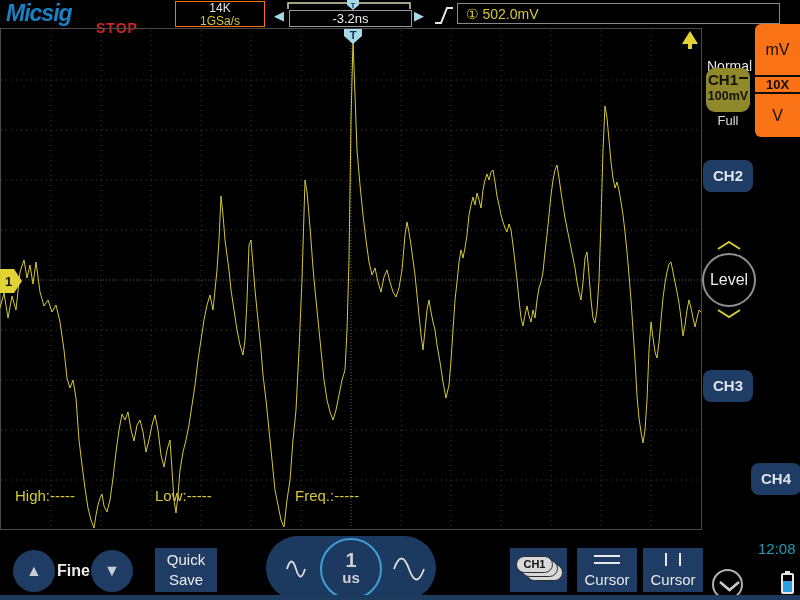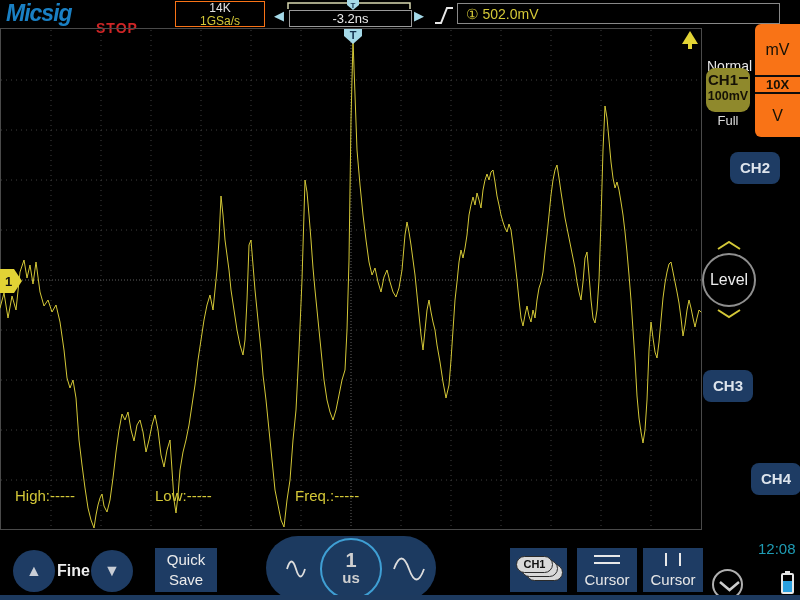--- a/index.html
+++ b/index.html
@@ -36,21 +36,21 @@
   .voltstack .seg1 { height:51px; line-height:51px; font-size:16px; }
   .voltstack .sep { height:2px; background:#0d0d0d; }
   .voltstack .seg2 { height:15px; line-height:15px; font-size:13px; font-weight:bold; }
   .voltstack .seg3 { height:43px; line-height:43px; font-size:16px; }
   .ch1badge { left:706px; top:68px; width:44px; height:44px; background:#8f892c; border-radius:9px; text-align:center; color:#151106; }
   .ch1row { font-size:15px; font-weight:bold; padding-top:3px; line-height:18px; }
   .dashicon { display:inline-block; width:9px; border-top:2px dashed #151106; vertical-align:6px; margin-left:1px; }
   .ch1scale { font-size:12.5px; font-weight:bold; line-height:15px;text-align:center; }
   .full { left:706px; top:113px; width:44px; text-align:center; color:#dddddd; font-size:13px; }
   .chbtn-side { width:50px; height:32px; background:#1e3c64; border-radius:8px; color:#dde4ec; font-size:15px; font-weight:bold; text-align:center; line-height:32px; left:703px; }
-  .ch2 { top:152px;margin-left:27px; } .ch3 { top:370px; } .ch4 { top:463px;margin-left:48px; }
+  .ch2 { top:160px; } .ch3 { top:370px; } .ch4 { top:463px;margin-left:48px; }
   .lvlup { left:715px; top:241px; width:28px; height:10px; }
   .lvldn { left:715px; top:309px; width:28px; height:10px; }
   .level { left:702px; top:253px; width:54px; height:54px; border:2px solid #8f8f8f; border-radius:50%; color:#ececec; font-size:16px; text-align:center; line-height:50px; }
   .clock { left:758px; top:540px; color:#1f9cb4; font-size:15px; }
   .chevcircle { left:712px; top:569px; width:31px; height:31px; border:2px solid #b0b0b0; border-radius:50%; }
   .chevcircle svg { position:absolute; left:4px; top:9px; }
   .battery { left:781px; top:573px; width:13px; height:21px; border:2px solid #e6e6e6; border-radius:2px; }
   .battery .tip { position:absolute; left:2px; top:-4px; width:5px; height:3px; background:#e6e6e6; }
   .battery .fill { position:absolute; left:0; bottom:0; width:9px; height:11px; background:#2aa0e0; }
 

